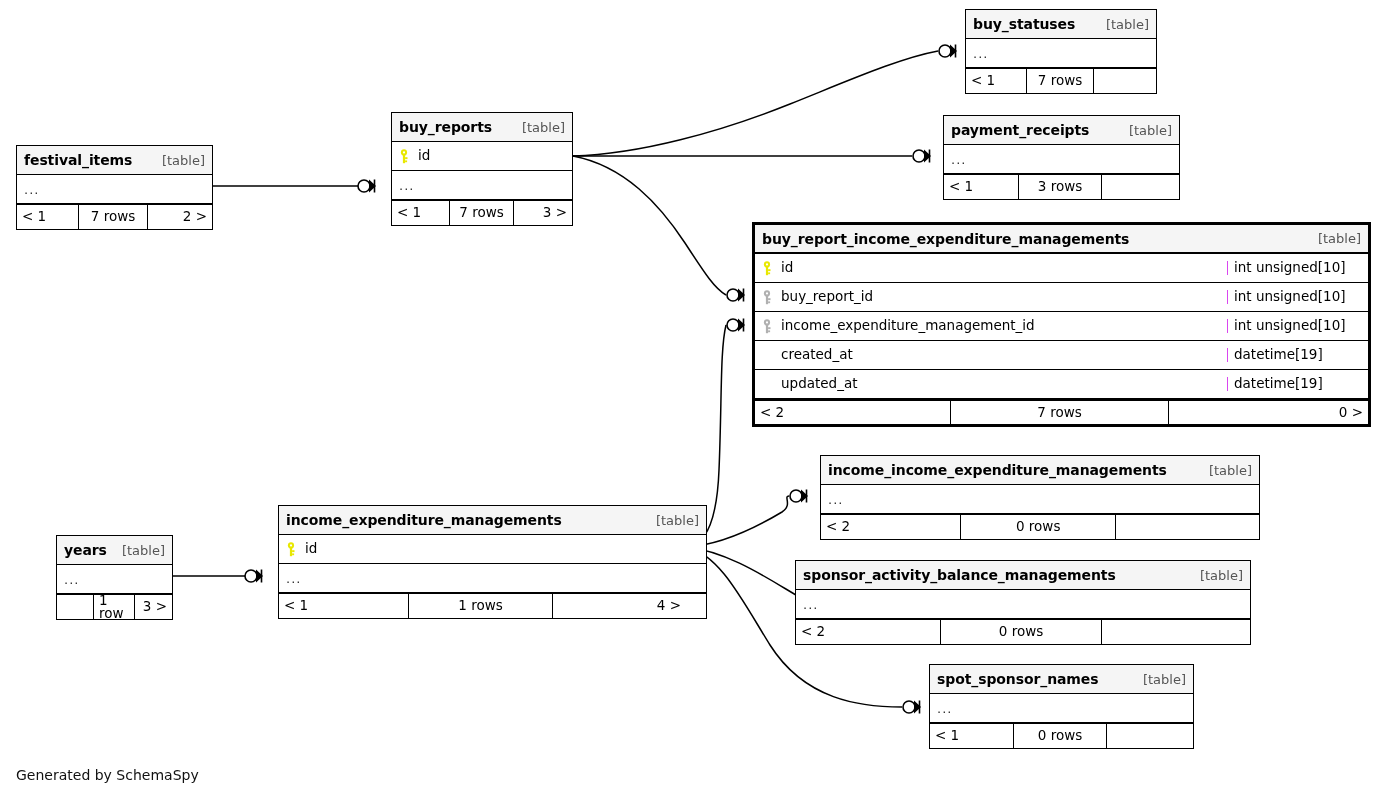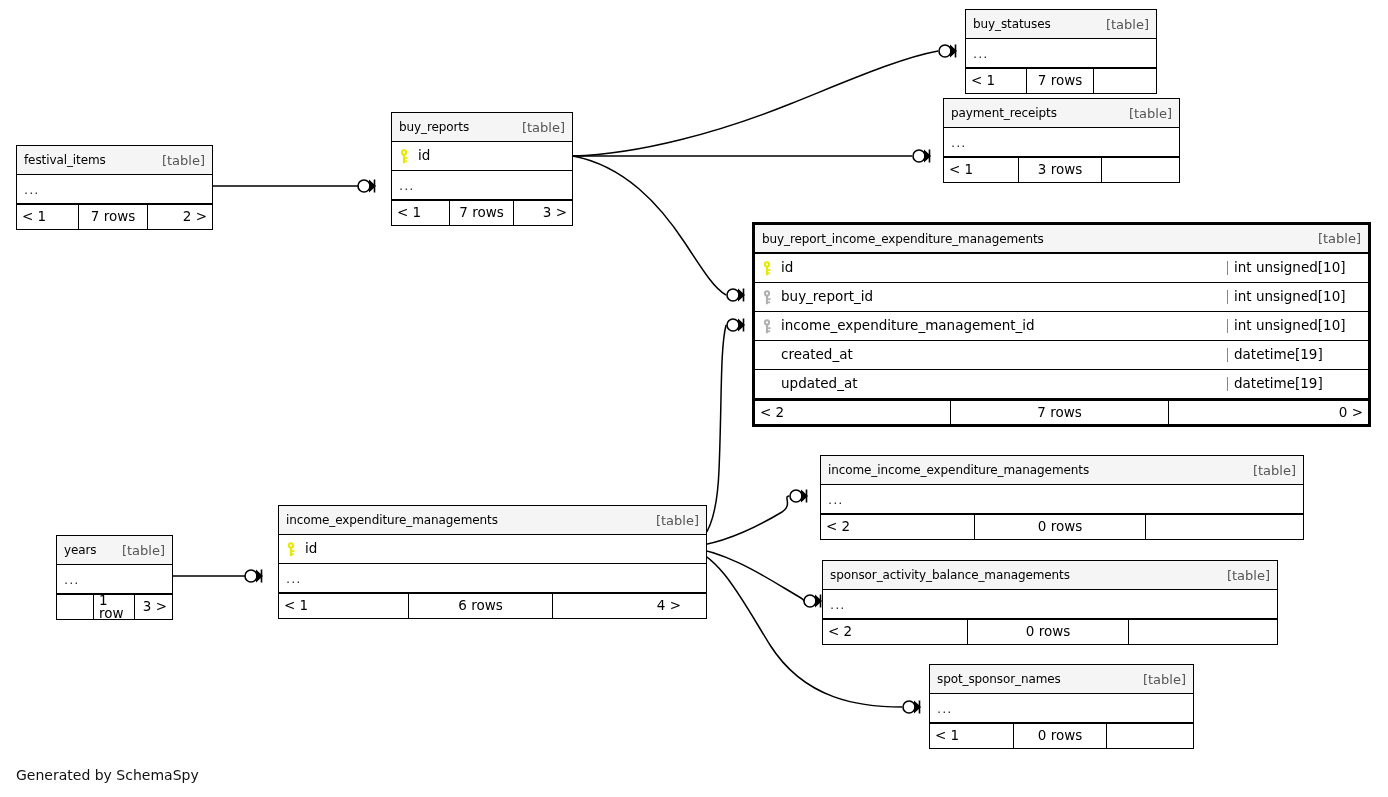--- a/index.html
+++ b/index.html
@@ -46,22 +46,22 @@
     background: #f5f5f5;
     border-bottom: 1px solid #000000;
     height: 29px;
     display: flex;
     align-items: center;
     padding: 0 7px;
     white-space: nowrap;
   }
   .emphasis .thead { border-bottom-width: 2px; }
   .tname {
-    font-weight: normal;
-    font-size: 12px;
+    font-weight: bold;
+    font-size: 14px;
     letter-spacing: -0.1px;
   }
   .ttag {
     margin-left: auto;
     padding-left: 14px;
     color: #555555;
     font-size: 13px;
   }
 
   .trow {
@@ -230,21 +230,21 @@
           <span class="tname">buy_statuses</span>
           <span class="ttag">[table]</span>
         </div>
         <div class="ellipsis-row">...</div>
         <div class="tfoot">
           <div class="fcell left" style="width: 61px;">&lt; 1</div>
           <div class="fcell center" style="width: 67px;">7 rows</div>
           <div class="fcell right" style="width: 62px;"></div>
         </div>
       </div>
-      <div class="table-node" style="left: 943px; top: 98px; width: 237px;">
+      <div class="table-node" style="left: 943px; top: 115px; width: 237px;">
         <div class="thead">
           <span class="tname">payment_receipts</span>
           <span class="ttag">[table]</span>
         </div>
         <div class="ellipsis-row">...</div>
         <div class="tfoot">
           <div class="fcell left" style="width: 75px;">&lt; 1</div>
           <div class="fcell center" style="width: 83px;">3 rows</div>
           <div class="fcell right" style="width: 77px;"></div>
         </div>
@@ -312,33 +312,33 @@
             <span>updated_at</span>
           </div>
           <div class="ctype" style="width: 128px;">datetime[19]</div>
         </div>
         <div class="tfoot">
           <div class="fcell left" style="width: 196px;">&lt; 2</div>
           <div class="fcell center" style="width: 218px;">7 rows</div>
           <div class="fcell right" style="width: 199px;">0 &gt;</div>
         </div>
       </div>
-      <div class="table-node" style="left: 820px; top: 455px; width: 484px;">
+      <div class="table-node" style="left: 820px; top: 455px; width: 440px;">
         <div class="thead">
           <span class="tname">income_income_expenditure_managements</span>
           <span class="ttag">[table]</span>
         </div>
         <div class="ellipsis-row">...</div>
         <div class="tfoot">
           <div class="fcell left" style="width: 154px;">&lt; 2</div>
           <div class="fcell center" style="width: 171px;">0 rows</div>
           <div class="fcell right" style="width: 157px;"></div>
         </div>
       </div>
-      <div class="table-node" style="left: 822px; top: 560px; width: 456px;">
+      <div class="table-node" style="left: 795px; top: 560px; width: 456px;">
         <div class="thead">
           <span class="tname">sponsor_activity_balance_managements</span>
           <span class="ttag">[table]</span>
         </div>
         <div class="ellipsis-row">...</div>
         <div class="tfoot">
           <div class="fcell left" style="width: 145px;">&lt; 2</div>
           <div class="fcell center" style="width: 161px;">0 rows</div>
           <div class="fcell right" style="width: 148px;"></div>
         </div>
@@ -370,21 +370,21 @@
                 <rect x="6.1" y="8.2" width="2.4" height="1.9" fill="#e8e800"></rect>
                 <rect x="6.1" y="11.4" width="2.0" height="1.8" fill="#e8e800"></rect>
               </svg>
             </span>
             <span>id</span>
           </div>
         </div>
         <div class="ellipsis-row">...</div>
         <div class="tfoot">
           <div class="fcell left" style="width: 130px;">&lt; 1</div>
-          <div class="fcell center" style="width: 144px;">6 rows</div>
+          <div class="fcell center" style="width: 144px;">1 rows</div>
           <div class="fcell right" style="width: 133px;">4 &gt;</div>
         </div>
       </div>
       <div class="table-node" style="left: 56px; top: 535px; width: 117px;">
         <div class="thead">
           <span class="tname">years</span>
           <span class="ttag">[table]</span>
         </div>
         <div class="ellipsis-row">...</div>
         <div class="tfoot">

